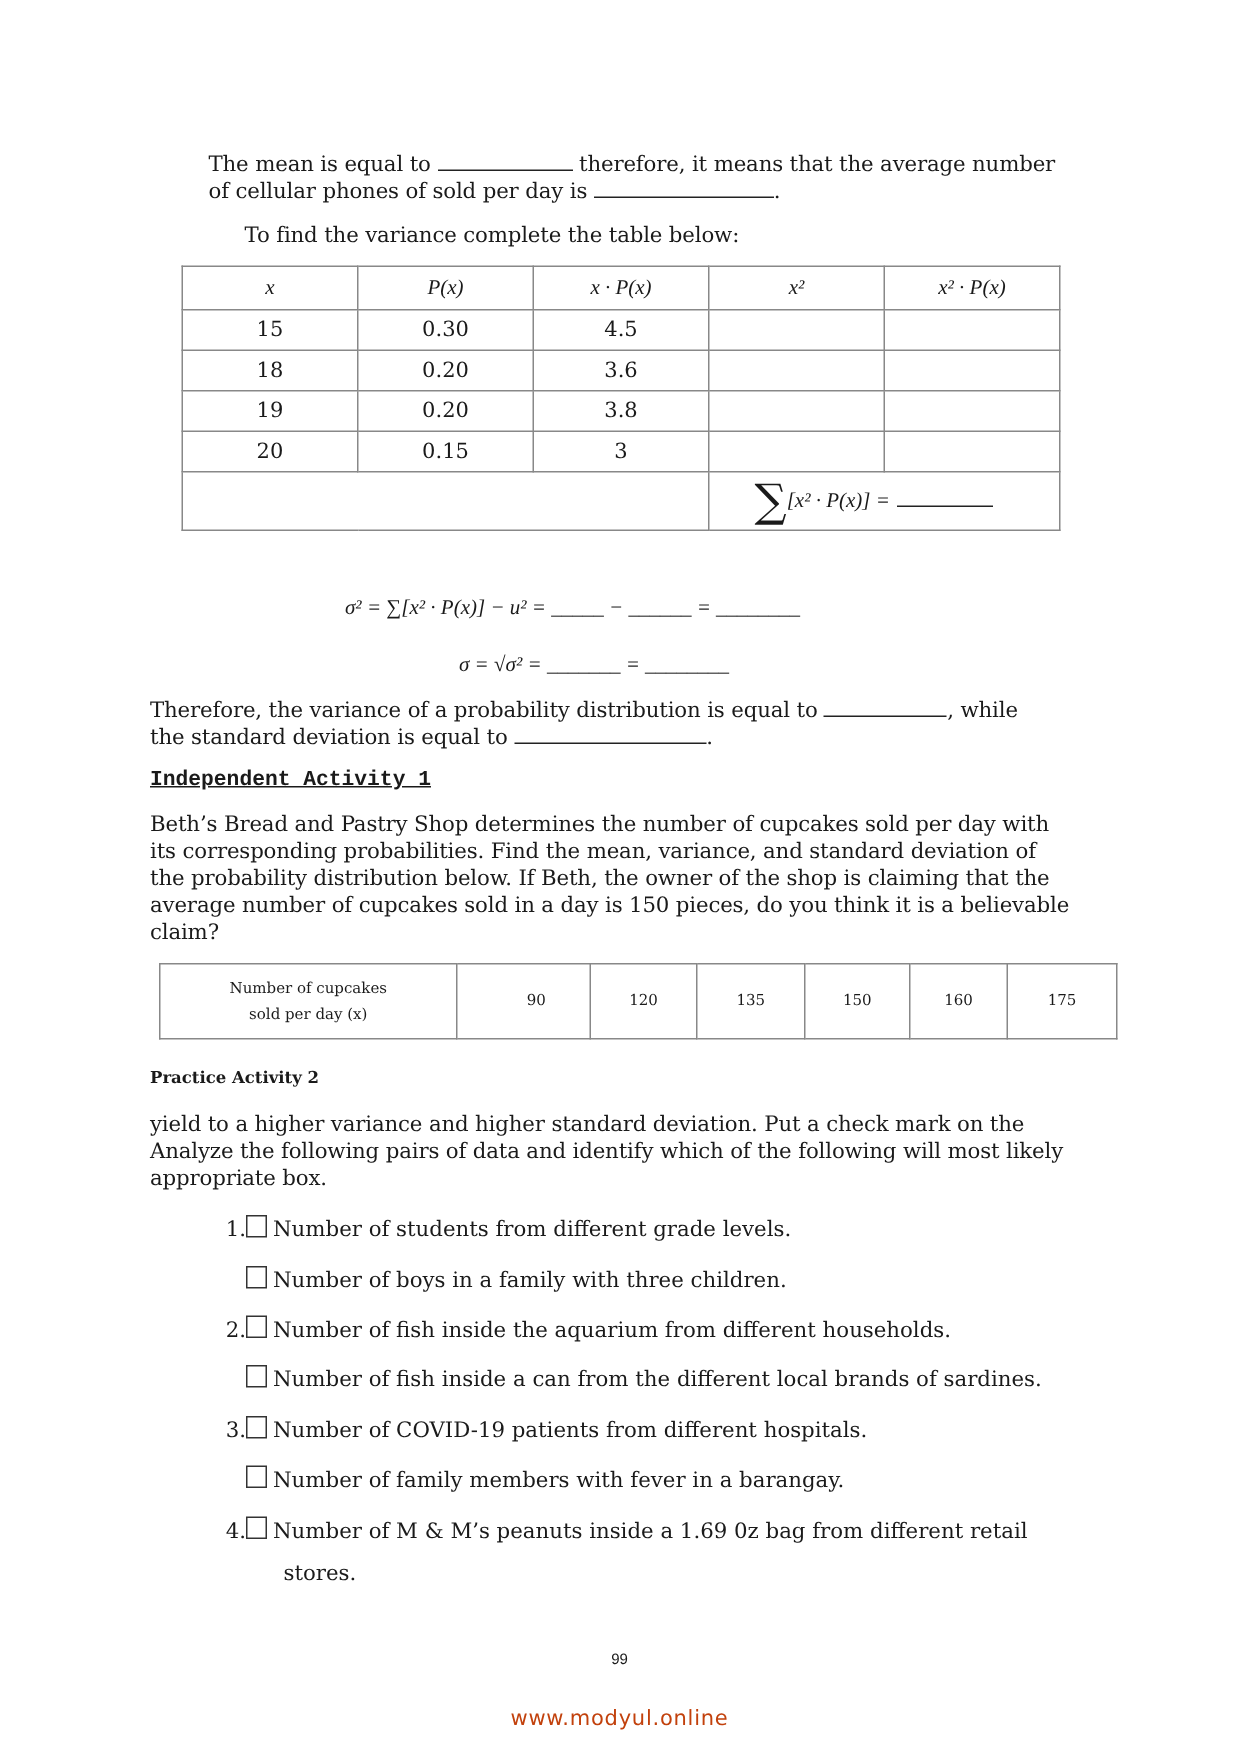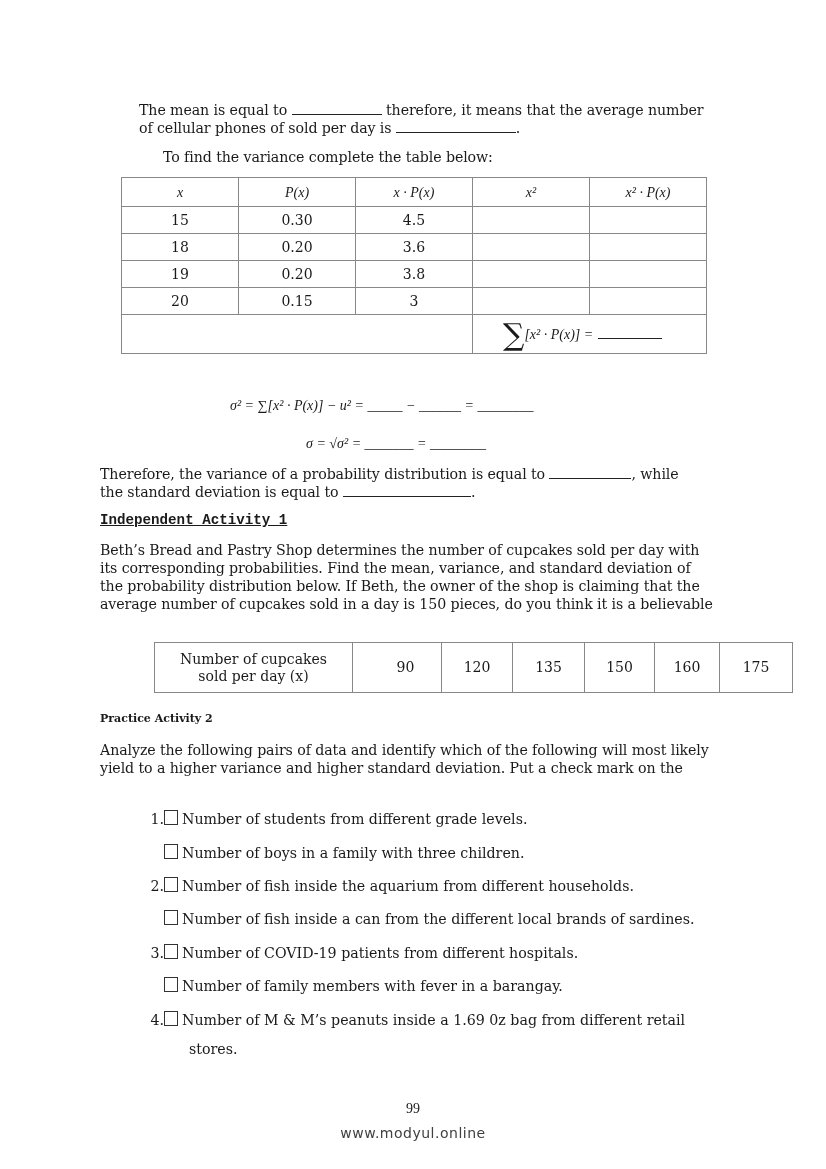--- a/index.html
+++ b/index.html
@@ -17,39 +17,38 @@
     position: absolute; left: 121px; top: 177px; border-collapse: collapse;
     font-size: 14px;
   }
   table.t1 td, table.t1 th {
     border: 1px solid #888; text-align: center; padding: 0; height: 26px; font-weight: normal;
   }
   table.t1 th { height: 26px; padding-top: 2px; }
 
   table.t2 {
     position: absolute; left: 106px; top: 642px; border-collapse: collapse;
-    font-size: 14px;
-    margin-left: 48px;
+    font-size: 10px;
   }
   table.t2 td { border: 1px solid #888; text-align: center; padding: 0; line-height: 17px; }
 
   .h-under { font-weight: bold; text-decoration: underline; font-size: 14.2px; }
   .h-bold { font-weight: bold; font-size: 11px; }
 
   .cb {
     display: inline-block; width: 14px; height: 15px; border: 1.5px solid #333; box-sizing: border-box;
     vertical-align: -1px;
   }
   .item { position: absolute; font-size: 14.2px; line-height: 18px; }
   .item .num { display: inline-block; width: 18px; text-align: right; }
   .item .txt { margin-left: 4px; }
 
   .sigma { font-size: 30px; font-style: normal; vertical-align: -6px; line-height: 0; font-family: "DejaVu Serif", serif; }
-  .footer-num { font-family: Liberation Serif, serif; font-size: 14px; }
-  .watermark { font-family: "DejaVu Sans", sans-serif; font-size: 14px; color: #404040; letter-spacing: 0.5px; }
+  .footer-num { font-family: Liberation Sans, sans-serif; font-size: 10px; }
+  .watermark { font-family: "DejaVu Sans", sans-serif; font-size: 14px; color: #c2410c; letter-spacing: 0.5px; margin-top: 13px; }
 </style>
 </head>
 <body>
 
 <div class="abs p" style="left:139px; top:101px;">
   <span>The mean is equal to</span>
   <span class="blank" style="width:90px;"></span>
   <span>therefore, it means that the average number</span>
 </div>
 <div class="abs p" style="left:139px; top:119px;">
@@ -116,20 +115,21 @@
   <span>the standard deviation is equal to</span>
   <span class="blank" style="width:128px;"></span><span>.</span>
 </div>
 
 <div class="abs h-under" style="left:100px; top:512px;font-family:Liberation Mono, monospace;">Independent Activity 1</div>
 <div class="abs p" style="left:100px; top:541px; width:630px;">
   <div>Beth’s Bread and Pastry Shop determines the number of cupcakes sold per day with</div>
   <div>its corresponding probabilities. Find the mean, variance, and standard deviation of</div>
   <div>the probability distribution below. If Beth, the owner of the shop is claiming that the</div>
   <div>average number of cupcakes sold in a day is 150 pieces, do you think it is a believable</div>
+  <div>claim?</div>
 </div>
 
 <table class="t2">
   <tbody>
       <tr>
     <td style="width:197px; height:49px;">
       <div>Number of cupcakes</div>
       <div>sold per day (x)</div>
     </td>
     <td style="width:71px;padding-left:17px;">90</td>
@@ -137,22 +137,23 @@
     <td style="width:71px;">135</td>
     <td style="width:69px;">150</td>
     <td style="width:64px;">160</td>
     <td style="width:72px;">175</td>
   </tr>
 </tbody>
   </table>
 
 <div class="abs h-bold" style="left:100px; top:712px;">Practice Activity 2</div>
 <div class="abs p" style="left:100px; top:741px; width:630px;">
+  <div>yield to a higher variance and higher standard deviation. Put a check   mark on the</div>
   <div>Analyze the following pairs of data and identify which of the following will most likely</div>
-  <div>yield to a higher variance and higher standard deviation. Put a check   mark on the</div>
+  <div>appropriate box.</div>
 </div>
 
 <div class="item" style="left:146px; top:810px;">
   <span class="num">1.</span><span class="cb"></span><span class="txt">Number of students from different grade levels.</span>
 </div>
 <div class="item" style="left:146px; top:844px;">
   <span class="num"></span><span class="cb"></span><span class="txt">Number of boys in a family with three children.</span>
 </div>
 <div class="item" style="left:146px; top:877px;">
   <span class="num">2.</span><span class="cb"></span><span class="txt">Number of fish inside the aquarium from different households.</span>

